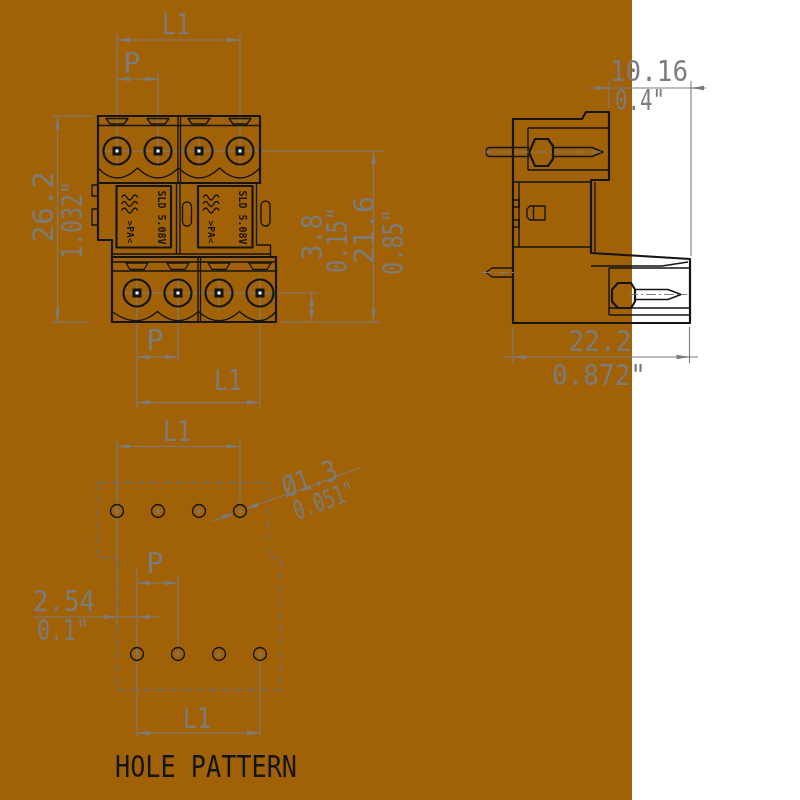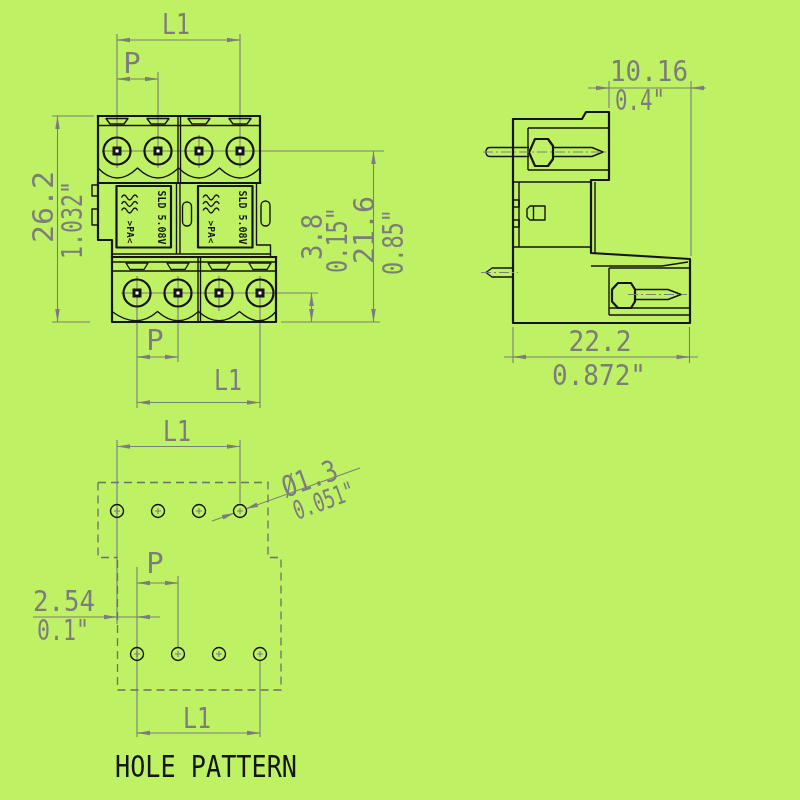--- a/index.html
+++ b/index.html
@@ -1,16 +1,16 @@
 <!DOCTYPE html>
 <html><head>
 <meta charset="utf-8">
 <style>
   html,body { margin:0; padding:0; background:#ffffff; }
-  #stage { width:800px; height:800px; position:relative; background:#bef264; }
+  #stage { width:632px; height:800px; position:relative; background:#a16207; }
   svg { display:block; }
   .ol   { stroke:#151515; stroke-width:2.2; fill:none; stroke-linejoin:round; stroke-linecap:square; }
   .olt  { stroke:#151515; stroke-width:1.4; fill:none; stroke-linejoin:round; }
   .dim  { stroke:#7c7c7c; stroke-width:1.1; fill:none; stroke-linecap:butt; }
   .cl   { stroke:#7c7c7c; stroke-width:1.1; fill:none; stroke-dasharray:10 3 2 3; }
   .dash { stroke:#6e6e6e; stroke-width:1.3; fill:none; stroke-dasharray:8 5; }
   .arr  { fill:#7c7c7c; stroke:none; }
   text.dimtxt { fill:#7c7c7c; font-family:"DejaVu Sans Mono", monospace; font-size:29px; }
   text.dimtxt-sm { fill:#7c7c7c; font-family:"DejaVu Sans Mono", monospace; font-size:26px; }
   text.marktxt { fill:#151515; font-family:"DejaVu Sans Mono", monospace; font-size:10px; font-weight:bold; }

